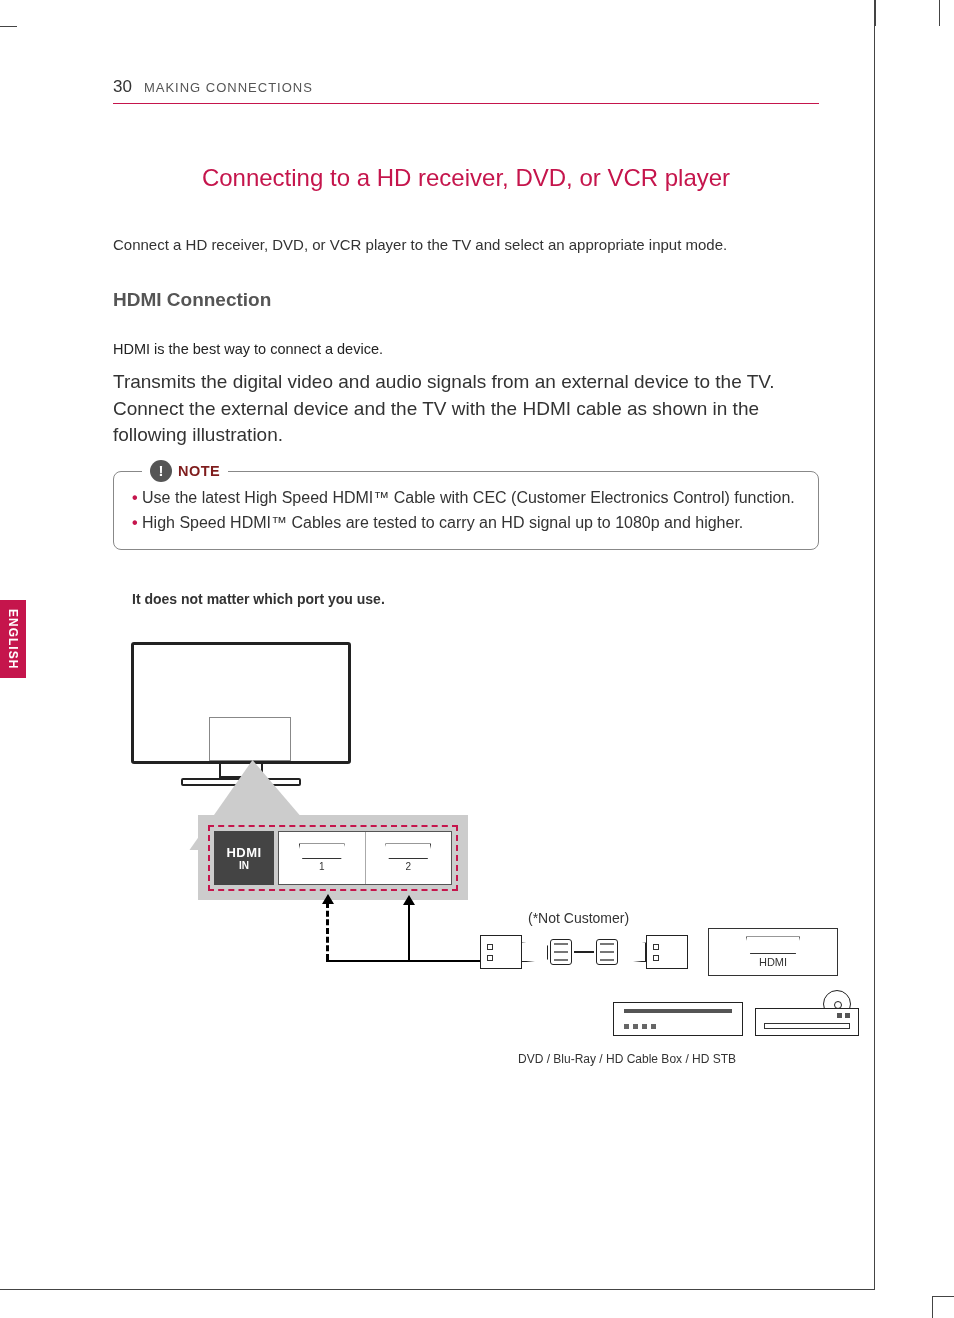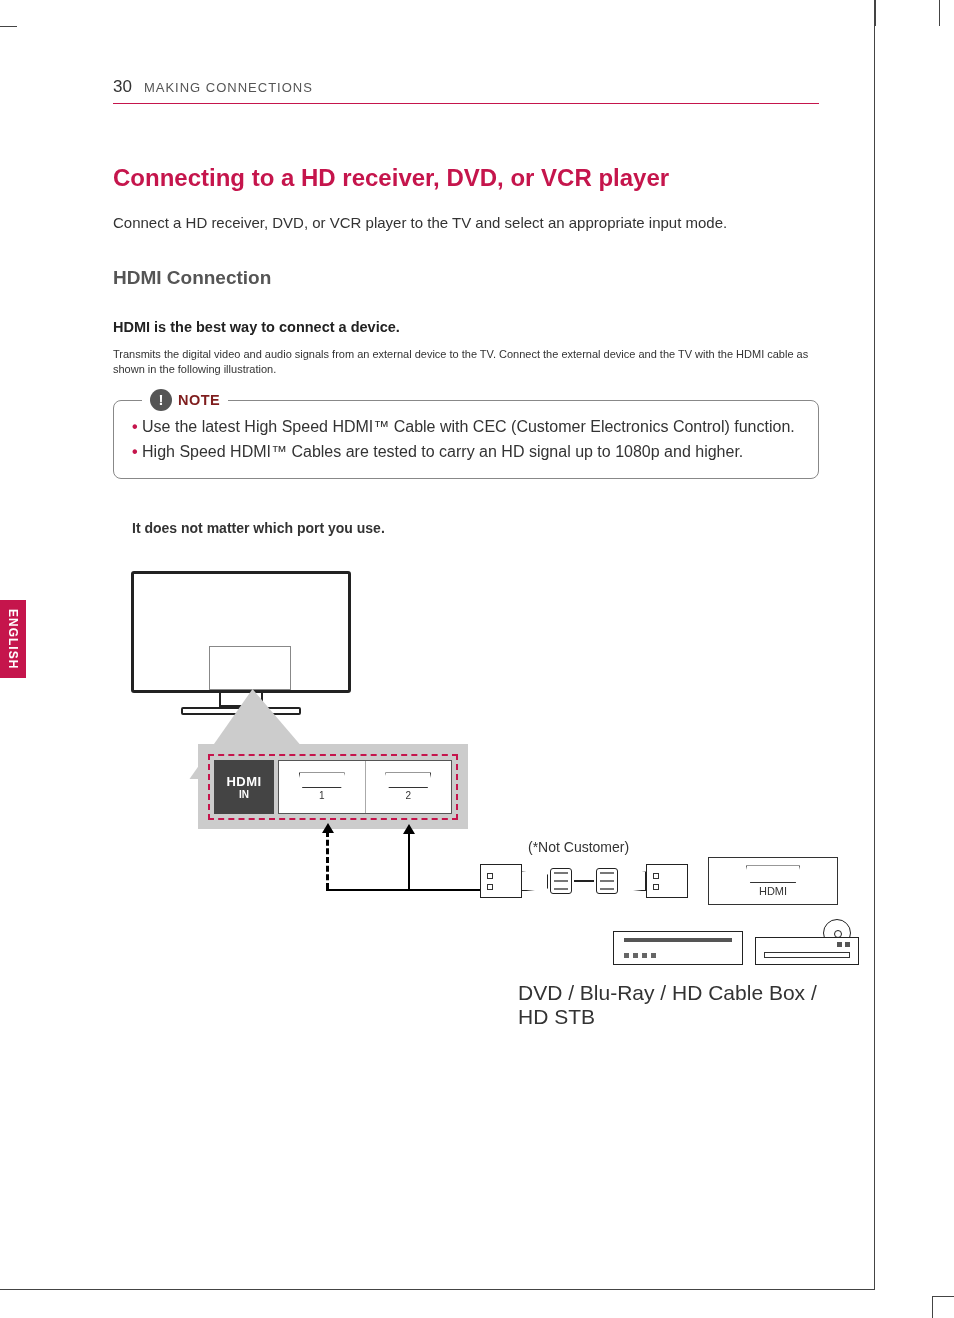--- a/index.html
+++ b/index.html
@@ -68,43 +68,44 @@
     font-weight: 400;
     letter-spacing: 0;
   }
   .content {
     padding: 0 55px 0 113px;
     margin-top: 60px;
   }
   h1.section-title {
     color: #c5154c;
     font-size: 24px;
-    font-weight: 700;
-    margin-bottom: 20px;
+    font-weight: 400;
+    margin-bottom: 42px;
+    text-align: center;
   }
   p.intro {
     font-size: 15px;
     color: #333;
     margin-bottom: 34px;
     line-height: 1.4;
   }
   h2.subheading {
     font-size: 19px;
     color: #555;
     font-weight: 600;
     margin-bottom: 30px;
   }
   .bold-line {
     font-size: 14.5px;
-    font-weight: 700;
+    font-weight: 400;
     color: #222;
     margin-bottom: 10px;
   }
   .body-text {
-    font-size: 11px;
+    font-size: 19px;
     color: #333;
     line-height: 1.4;
     margin-bottom: 22px;
     margin-top: 12px;
   }
   
   .note-box {
     position: relative;
     border: 1px solid #888;
     border-radius: 8px;
@@ -398,21 +399,21 @@
     border: 1.5px solid #222;
     background: #fff;
     position: relative;
   }
   .dvd-body .tray{ position:absolute; left:8px; right:8px; top:14px; height:6px; border:1px solid #333;}
   .dvd-body .dots{ position:absolute; right:8px; top:4px; display:flex; gap:3px;}
   .dvd-body .dots span{width:5px;height:5px;background:#555;display:block;}
   .devices-label {
     position: absolute;
     left: 405px; top: 462px;
-    font-size: 21px;
+    font-size: 12px;
     color: #333;
     font-weight: 500;
   }
   
   .lang-tab {
     position: absolute;
     left: 0; top: 600px;
     width: 26px; height: 78px;
     background: #c5154c;
     color: #fff;

